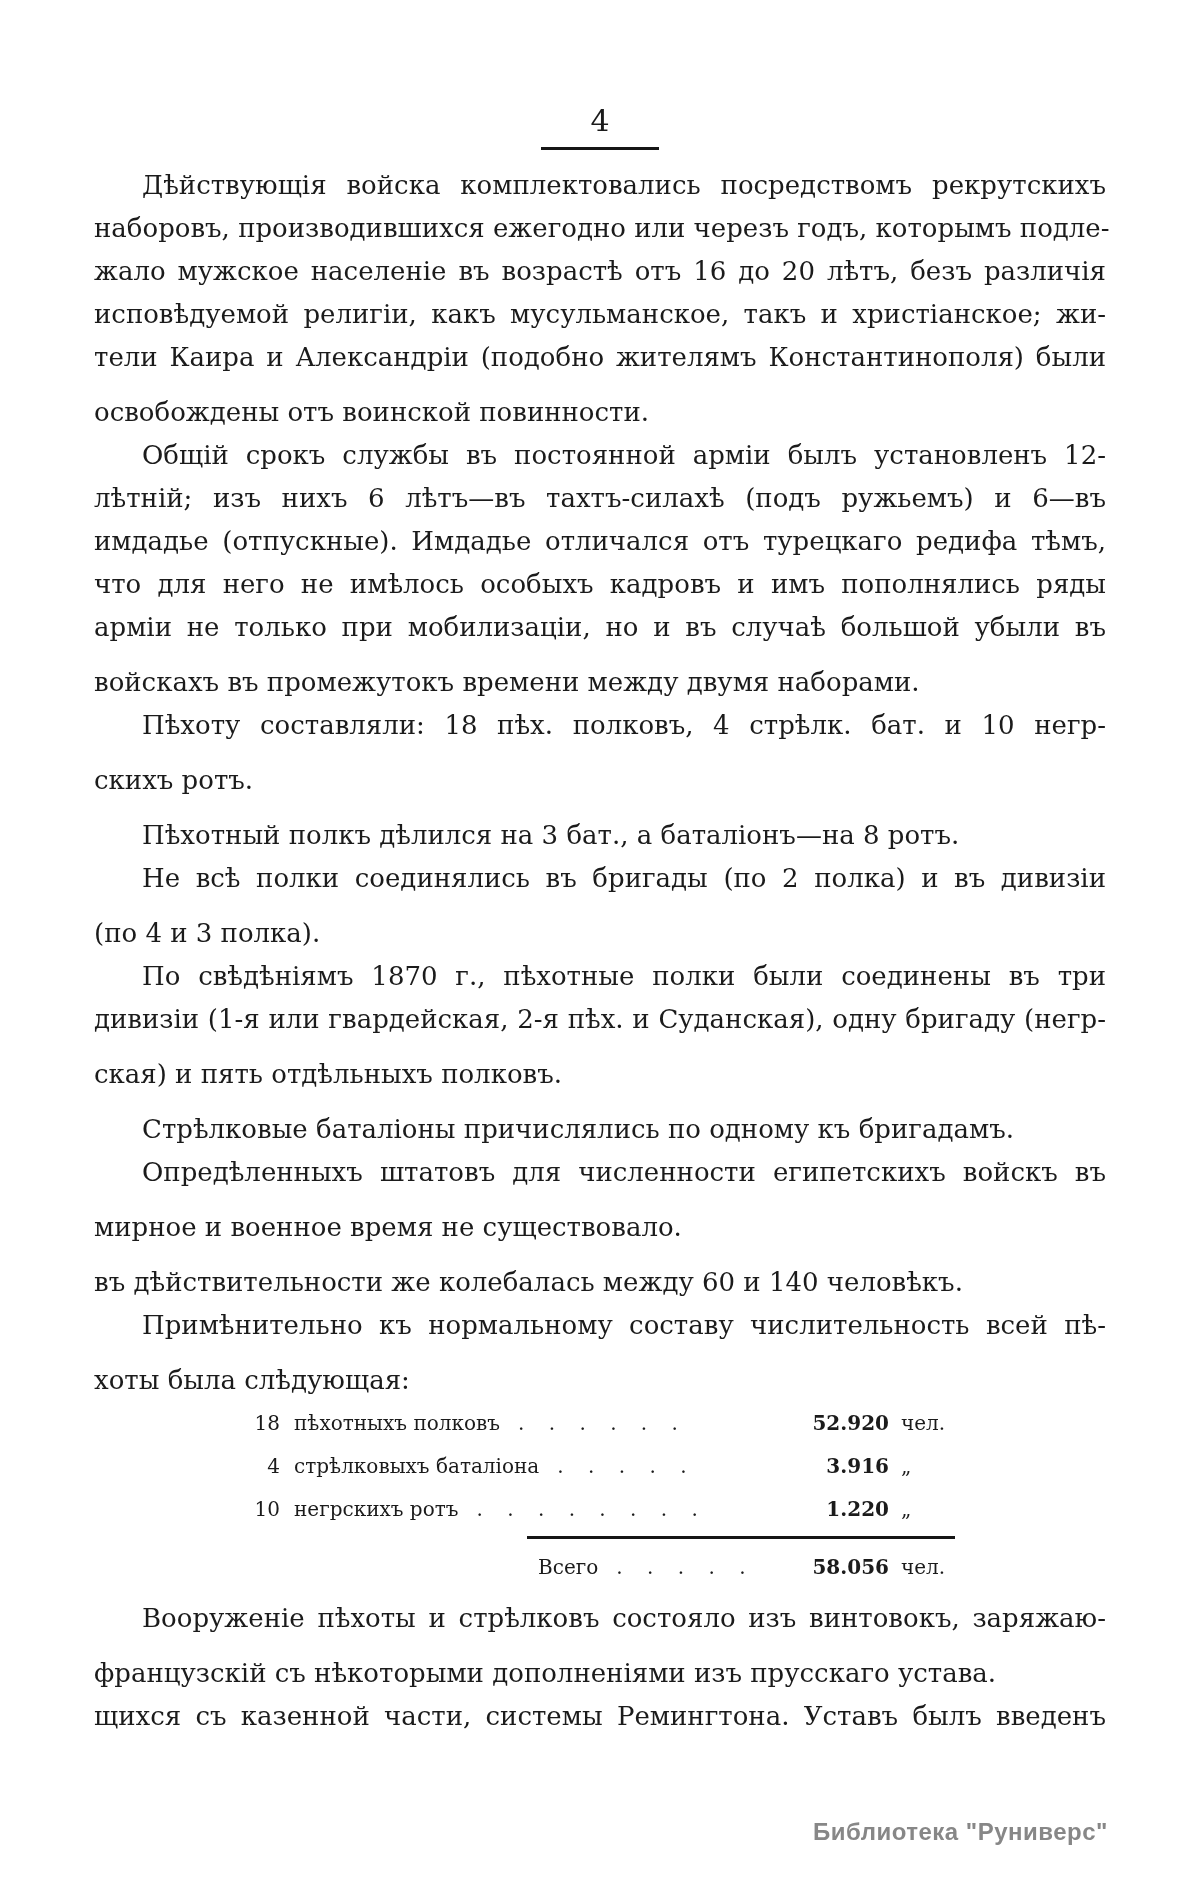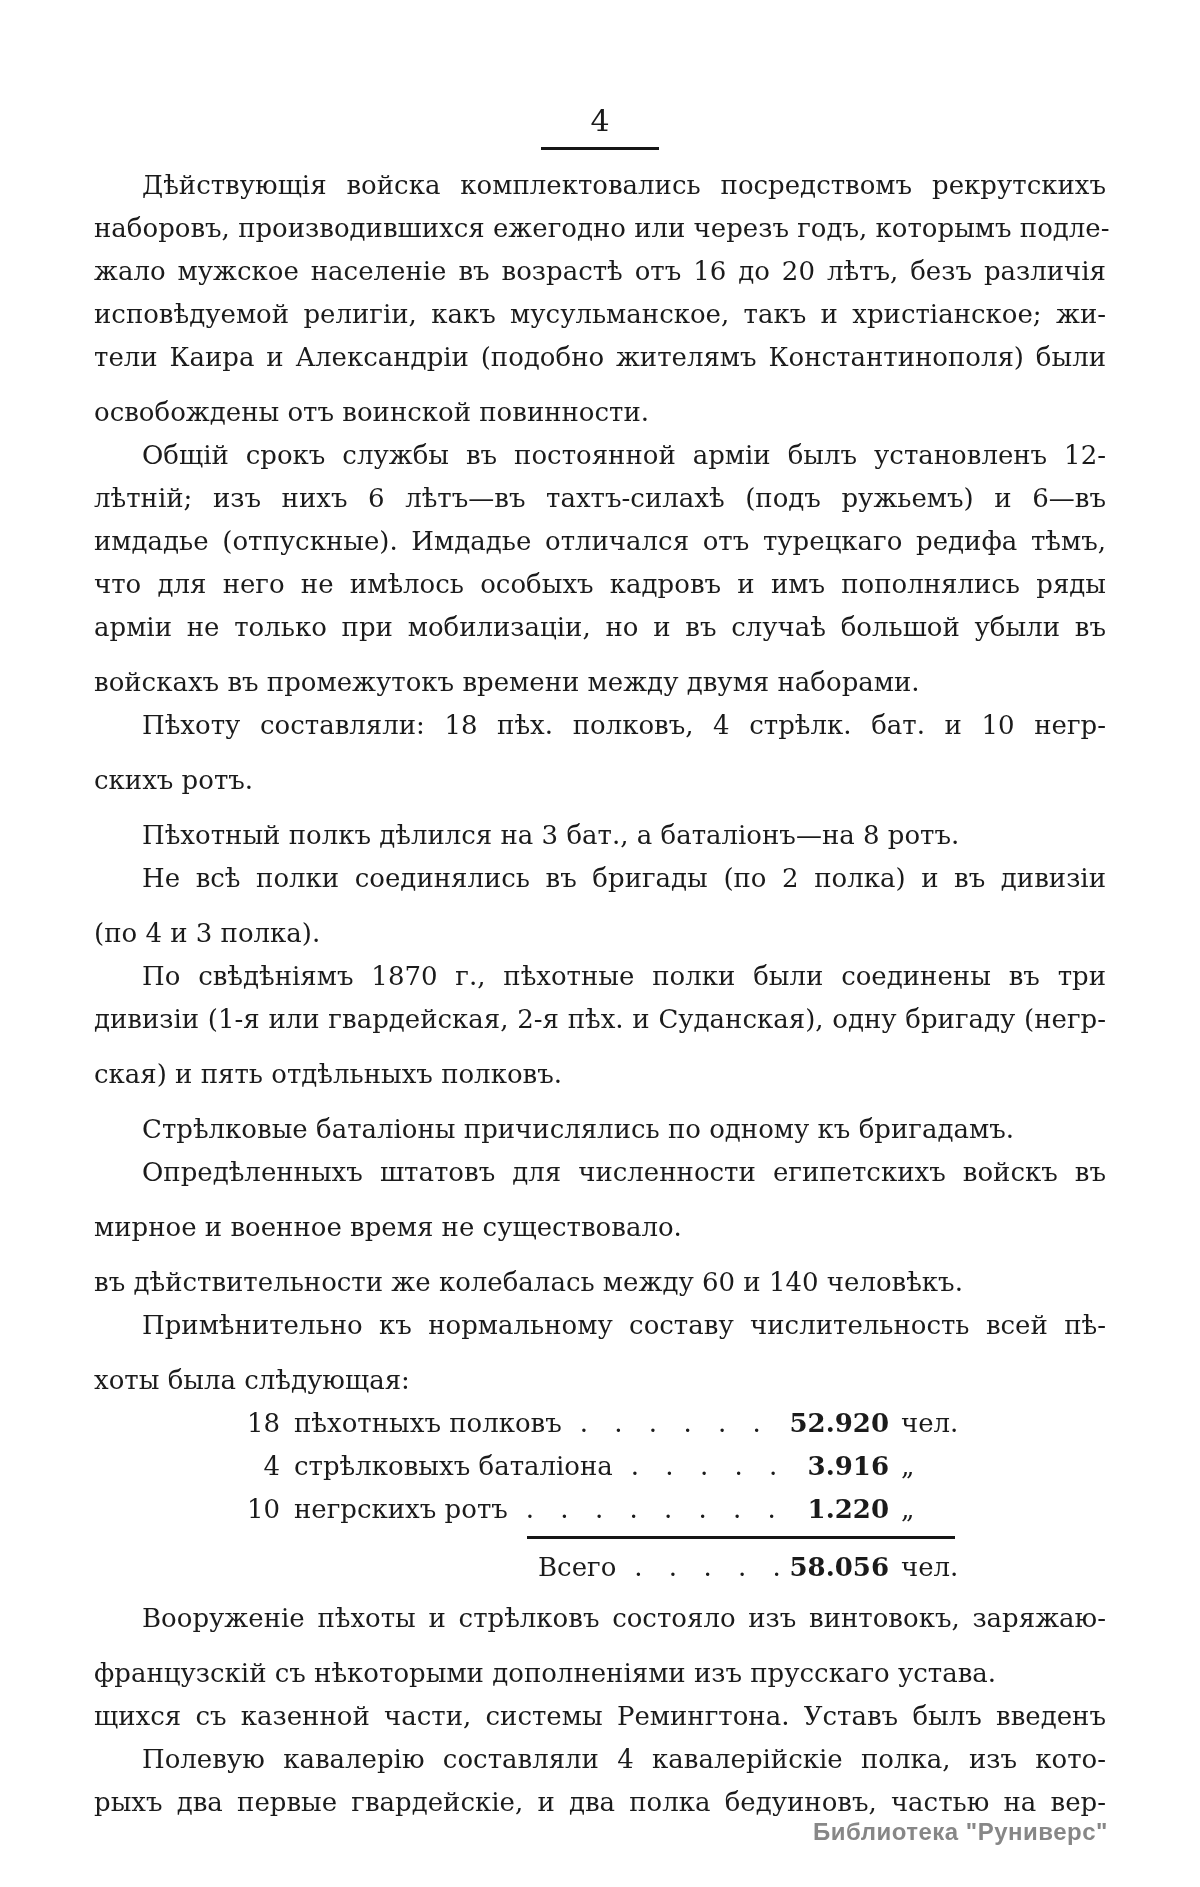--- a/index.html
+++ b/index.html
@@ -35,21 +35,21 @@
     line-height: 43px;
     font-size: 26px;
     white-space: nowrap;
   }
   .j { text-align: justify; text-align-last: justify; }
   .last { text-align: left; text-align-last: left; margin-top: 12px; }
   .ind { text-indent: 48px; }
   .it { }
 
   .itable { width: 725px; margin-left: 148px; }
-  .trow { display: flex; align-items: center; height: 43px; line-height: 43px; font-size: 26px; }
+  .trow { display: flex; align-items: center; height: 43px; line-height: 43px; font-size: 20px; }
   .tq { width: 38px; text-align: right; }
   .tl { padding-left: 14px; }
   .tdots { flex: 1; padding-left: 18px; word-spacing: 18px; overflow: hidden; white-space: nowrap; }
   .tv { width: 110px; text-align: right; font-weight: bold; }
   .tu { width: 66px; padding-left: 12px; }
   .tspacer { width: 282px; }
   .sum-rule {
     margin: 5px 0 7px 285px;
     width: 428px;
     height: 3px;
@@ -168,22 +168,18 @@
         <span class="tu">чел.</span>
       </div>
     </div>
 
     <p class="para after-table">
       <span class="ln j ind">Вооруженіе пѣхоты и стрѣлковъ состояло изъ винтовокъ, заряжаю-</span>
       <span class="ln last">французскій съ нѣкоторыми дополненіями изъ прусскаго устава.</span>
       <span class="ln j">щихся съ казенной части, системы Ремингтона. Уставъ былъ введенъ</span>
     </p>
 
-    <p class="para">
-      <span class="ln j ind"><span class="it">Полевую кавалерію</span><span> составляли 4 кавалерійскіе полка, изъ кото-</span></span>
-      <span class="ln j">рыхъ два первые гвардейскіе, и два полка бедуиновъ, частью на вер-</span>
-    </p>
 
   </div>
 
   <div class="watermark">Библиотека "Руниверс"</div>
 
 </div>
 
 </body></html>

